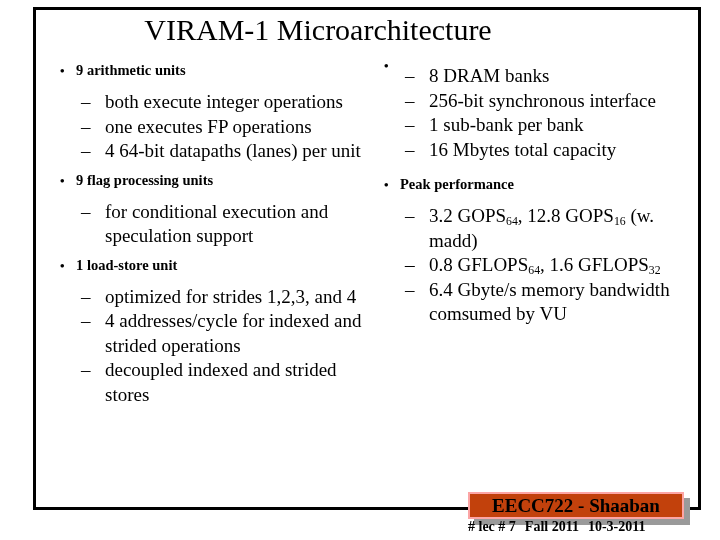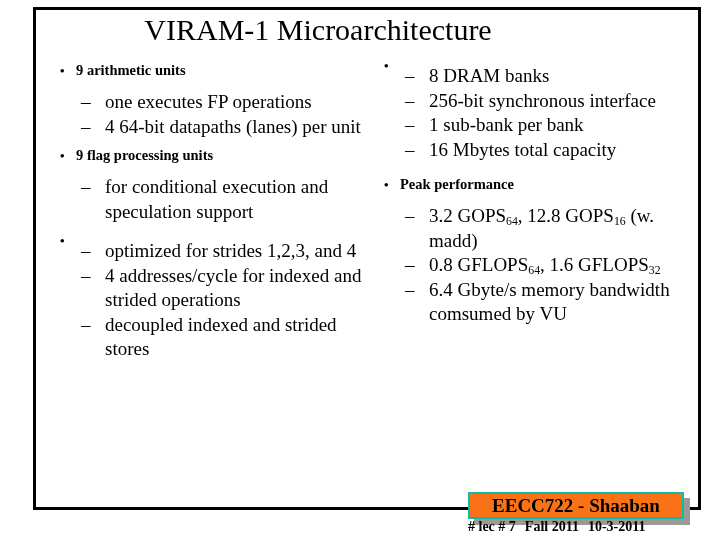--- a/index.html
+++ b/index.html
@@ -115,22 +115,22 @@
     width: 216px;
     height: 27px;
     background: #9a9a9a;
   }
   #footer-badge-box {
     position: absolute;
     left: 0;
     top: 0;
     width: 216px;
     height: 27px;
-    background: #f97316;
-    border: 2px solid #14b8a6;
+    background: #c2410c;
+    border: 2px solid #fca5a5;
     box-sizing: border-box;
     display: flex;
     align-items: center;
     justify-content: center;
   }
   #footer-badge-text {
     font-size: 19px;
     font-weight: bold;
     line-height: 20px;
     white-space: nowrap;
@@ -157,20 +157,21 @@
 
 <div id="left-column" class="column">
 
   <div class="bullet-l1">
     <span class="marker">•</span>
     <span>9 arithmetic units</span>
   </div>
   <div class="gap-md"></div>
   <div class="bullet-l2">
     <span class="marker">–</span>
+    <span>both execute integer operations</span>
   </div>
   <div class="bullet-l2">
     <span class="marker">–</span>
     <span>one executes FP operations</span>
   </div>
   <div class="bullet-l2">
     <span class="marker">–</span>
     <span>4 64-bit datapaths (lanes) per unit</span>
   </div>
 
@@ -183,20 +184,21 @@
   <div class="gap-md"></div>
   <div class="bullet-l2">
     <span class="marker">–</span>
     <span>for conditional execution and speculation support</span>
   </div>
 
   <div class="gap-sm"></div>
 
   <div class="bullet-l1">
     <span class="marker">•</span>
+    <span>1 load-store unit</span>
   </div>
   <div class="gap-md"></div>
   <div class="bullet-l2">
     <span class="marker">–</span>
     <span>optimized for strides 1,2,3, and 4</span>
   </div>
   <div class="bullet-l2">
     <span class="marker">–</span>
     <span>4 addresses/cycle for indexed and strided operations</span>
   </div>

